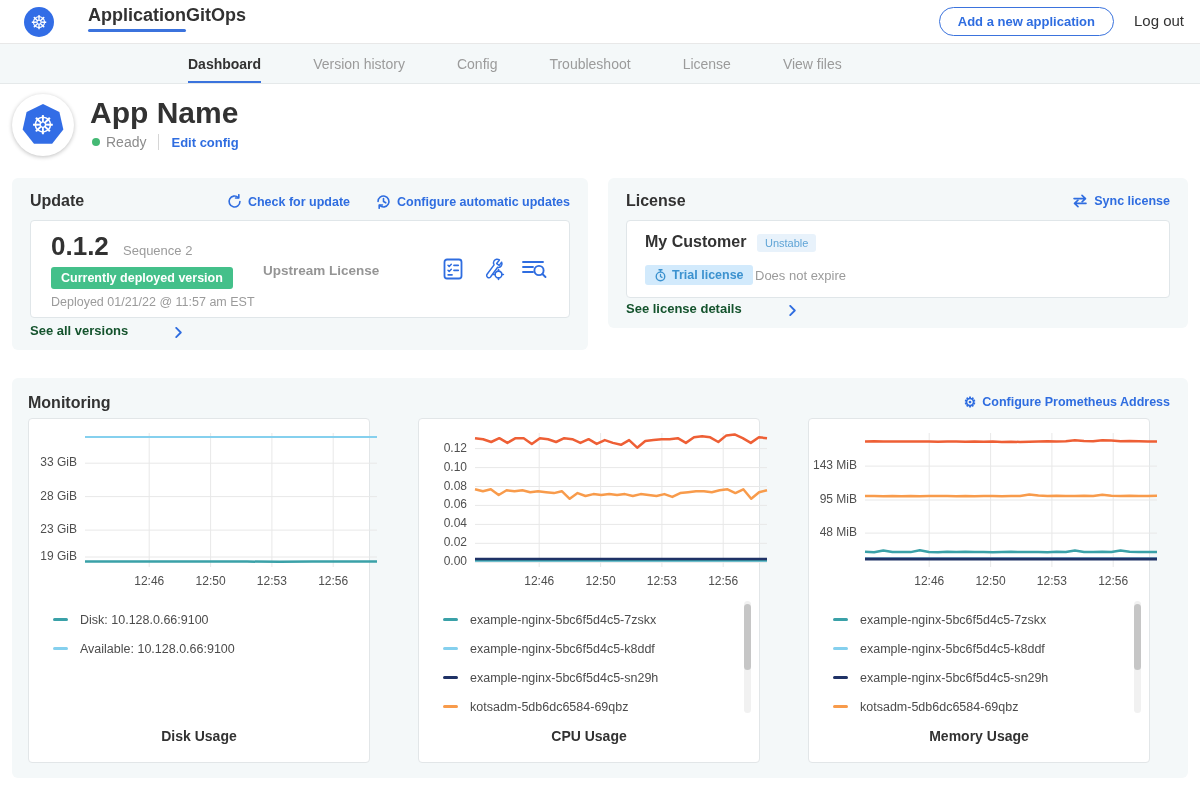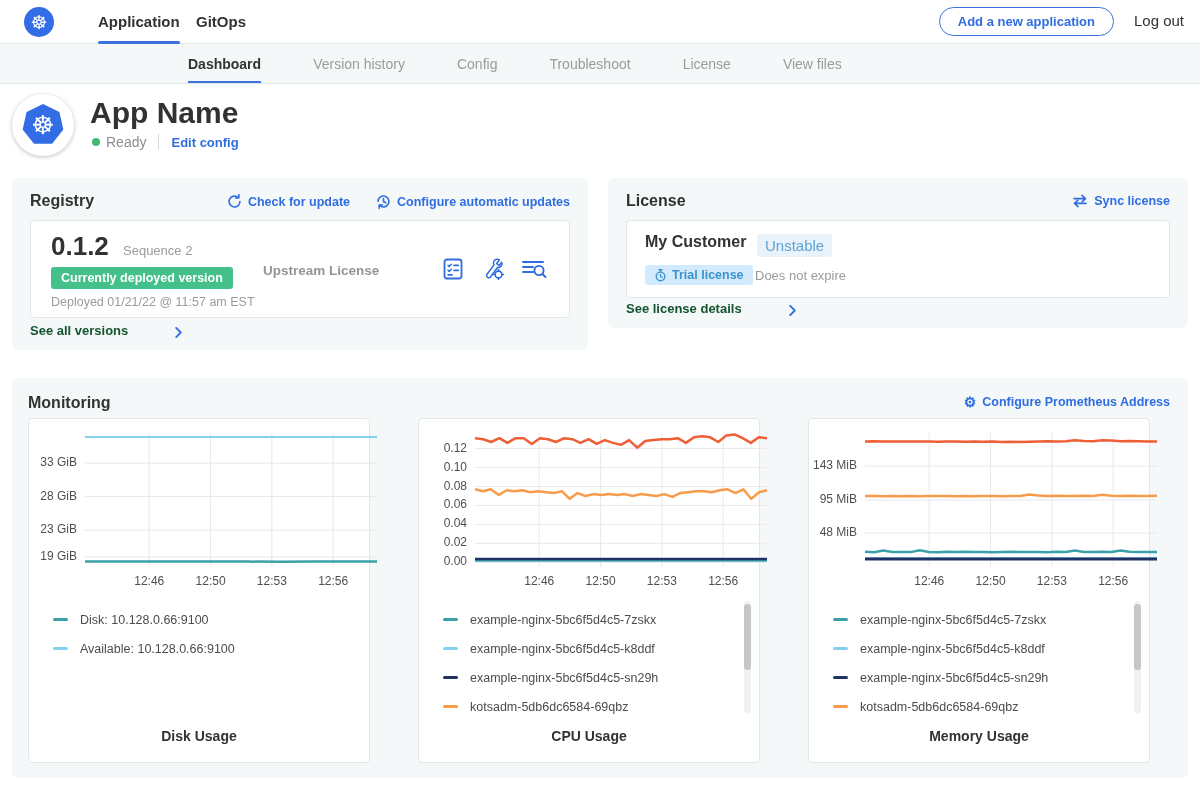--- a/index.html
+++ b/index.html
@@ -5,22 +5,22 @@
   * { margin:0; padding:0; box-sizing:border-box; }
   html,body { width:1200px; height:796px; background:#fff; overflow:hidden;
     font-family:"Liberation Sans", sans-serif; color:#323232; }
 
   
   #topnav { position:absolute; left:0; top:0; width:1200px; height:44px; background:#fff;
     border-bottom:1px solid #e8e8e8; }
   .brand-logo { position:absolute; left:24px; top:7px; width:30px; height:30px; border-radius:50%;
     background:#326de6; color:#fff; display:flex; align-items:center; justify-content:center;
     font-size:19px; line-height:1; }
-  .topnav-tab { position:absolute; top:0; height:43px; display:flex; align-items:center;
-    font-size:15px; font-weight:bold; color:#323232; cursor:pointer;margin-left:10px; }
+  .topnav-tab { position:absolute; top:0; height:31px; display:flex; align-items:center;
+    font-size:18px; font-weight:bold; color:#323232; cursor:pointer; }
   .topnav-tab.active:after { content:""; position:absolute; left:0; right:0; bottom:-1px;
     height:3px; background:#3b73dd; border-radius:2px; }
   #tab-application { left:88px; }
   #tab-gitops { left:186px; }
   .add-app-btn { position:absolute; right:86px; top:7px; height:29px; padding:0 18px;
     border:1px solid #3b73dd; border-radius:15px; background:#fff; color:#2f6de0;
     font-size:13px; font-weight:bold; display:flex; align-items:center; cursor:pointer; }
   .logout { position:absolute; right:16px; top:12px; font-size:15px; color:#323232; cursor:pointer; }
 
   
@@ -65,21 +65,21 @@
     font-size:12.5px; font-weight:bold; padding:4px 10px; border-radius:3px; }
   .deployed-at { position:absolute; left:20px; top:74px; font-size:12.5px; color:#9b9b9b; }
   .upstream { position:absolute; left:232px; top:42px; font-size:13.5px; font-weight:bold; color:#959595; }
   .version-icons { position:absolute; right:22px; top:36px; display:flex; align-items:center; gap:16px;
     color:#2f6de0; }
   .see-link { position:absolute; left:18px; bottom:12px; display:flex; align-items:flex-end;
     color:#14532d; font-size:13px; font-weight:bold; cursor:pointer;gap:40px; }
   .see-link svg { margin-left:5px; }
   .customer-name { position:absolute; left:18px; top:12px; font-size:16px; font-weight:bold; }
   .channel-badge { position:absolute; left:130px; top:13px; background:#e8f2fb; color:#5fa4d6;
-    font-size:15px; padding:3px 8px; border-radius:3px; }
+    font-size:11px; padding:3px 8px; border-radius:3px; }
   .trial-badge { position:absolute; left:18px; top:44px; background:#d2eafc; color:#3c92cf;
     font-size:12.5px; font-weight:bold; padding:3px 9px; border-radius:3px;
     display:flex; align-items:center; }
   .trial-badge svg { margin-right:5px; }
   .no-expire { position:absolute; left:128px; top:47px; font-size:13px; color:#9b9b9b; }
 
   
   #monitoring { left:12px; top:378px; width:1176px; height:400px; }
   #monitoring-title { position:absolute; left:16px; top:16px; font-size:16px; font-weight:bold; }
   #configure-prometheus { position:absolute; right:18px; top:17px; }
@@ -139,21 +139,21 @@
   <div class="app-title">App Name</div>
   <div class="status-row">
     <span class="ready-dot"></span>
     <span class="ready-text">Ready</span>
     <span class="status-divider"></span>
     <span class="edit-config">Edit config</span>
   </div>
 </div>
 
 <div class="panel" id="version-card">
-  <div class="panel-title">Registry</div>
+  <div class="panel-title">Update</div>
   <div class="panel-links">
     <span class="blue-link" style="margin-right:26px;">
       <svg class="icon" width="15" height="15" viewBox="0 0 16 16">
         <path d="M13.8 8a5.8 5.8 0 1 1-1.8-4.2" fill="none" stroke="#2f6de0" stroke-width="1.7" stroke-linecap="round"></path>
         <path d="M12.6 0.8 12.6 4.3 9.1 4.3" fill="none" stroke="#2f6de0" stroke-width="1.7" stroke-linecap="round" stroke-linejoin="round"></path>
       </svg>
       <span>Check for update</span>
     </span>
     <span class="blue-link">
       <svg class="icon" width="15" height="15" viewBox="0 0 16 16">

